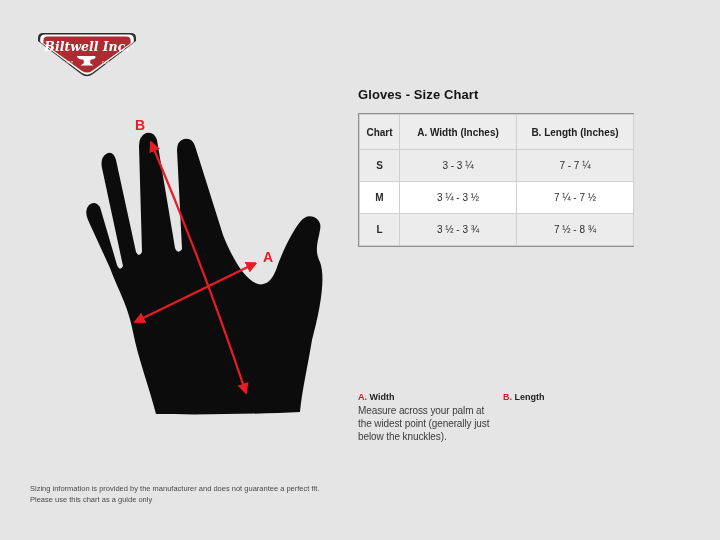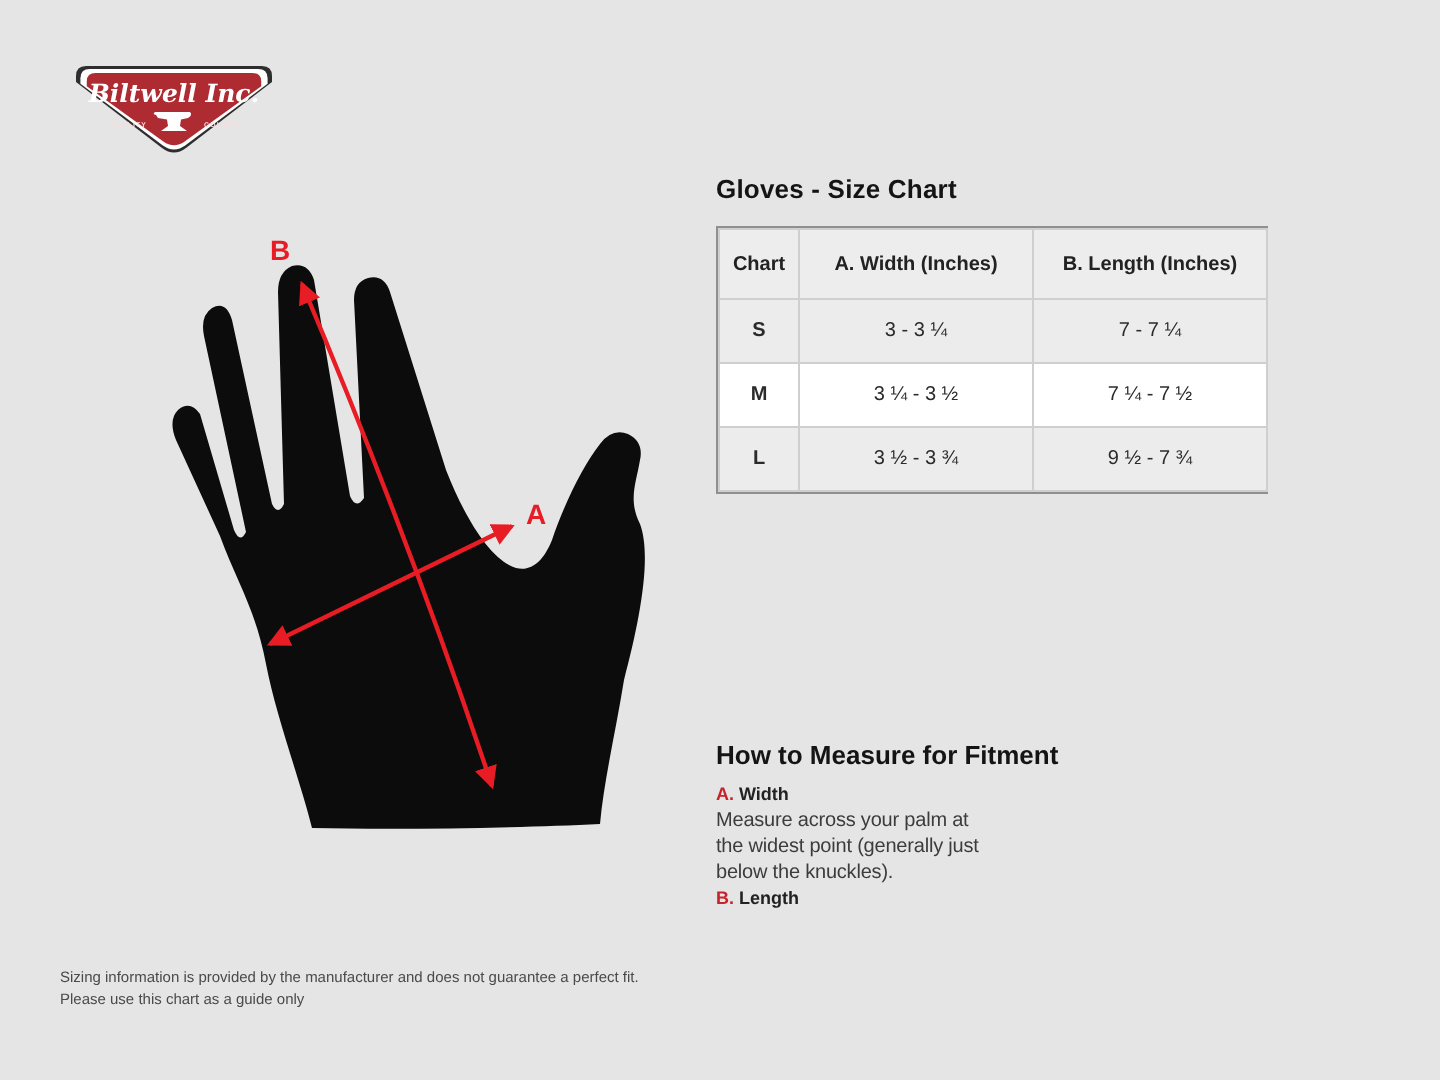--- a/index.html
+++ b/index.html
@@ -56,21 +56,21 @@
   .size-table td{height:31px;font-size:10px;}
   .size-table td.col-size{font-weight:bold;}
   .size-table col.c-size{width:40px;}
   .size-table col.c-width{width:117px;}
   .size-table col.c-length{width:117px;}
   .size-table tbody tr:nth-child(odd) td{background:var(--table-stripe);}
   
   .measure-title{
     position:absolute;left:358px;top:370px;font-size:13px;font-weight:bold;color:#141414;
   }
-  .measure-cols{position:absolute;left:358px;top:392px;width:290px;display:flex;flex-direction:column;}
+  .measure-cols{position:absolute;left:358px;top:392px;width:290px;display:flex;}
   .measure-item{width:142px;margin-right:6px;}
   .measure-label{font-size:9px;font-weight:bold;color:#222;margin:0 0 2px 0;}
   .measure-label .prefix{color:var(--accent-red);}
   .measure-text{font-size:10px;line-height:1.32;color:#3c3c3c;letter-spacing:-.1px;margin:0;}
   
   .footer{
     position:absolute;left:30px;top:484px;font-size:7.5px;line-height:1.4;color:#4a4a4a;
   }
 </style>
 </head>
@@ -158,27 +158,26 @@
           <td>7 - 7 ¼</td>
         </tr>
         <tr>
           <td class="col-size">M</td>
           <td>3 ¼ - 3 ½</td>
           <td>7 ¼ - 7 ½</td>
         </tr>
         <tr>
           <td class="col-size">L</td>
           <td>3 ½ - 3 ¾</td>
-          <td>9 ½ - 7 ¾</td>
+          <td>7 ½ - 8 ¾</td>
         </tr>
       </tbody>
     </table>
   </div>
 
-  <div class="measure-title">How to Measure for Fitment</div>
 
   <div class="measure-cols">
     <div class="measure-item">
       <p class="measure-label"><span class="prefix">A.</span>
         <span>Width</span></p>
       <p class="measure-text">Measure across your palm at the widest point (generally just below the knuckles).</p>
     </div>
     <div class="measure-item">
       <p class="measure-label"><span class="prefix">B.</span>
         <span>Length</span></p>

